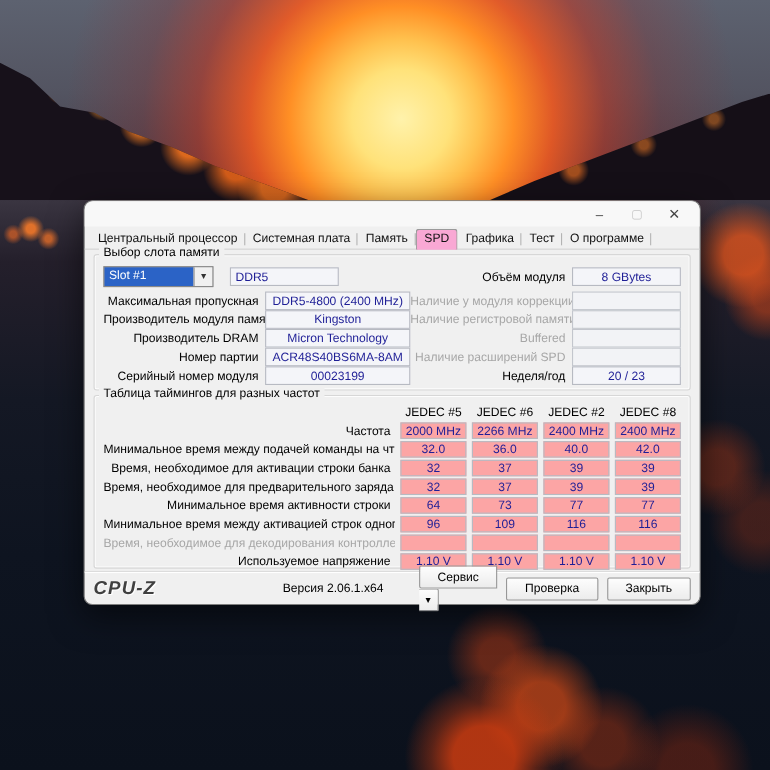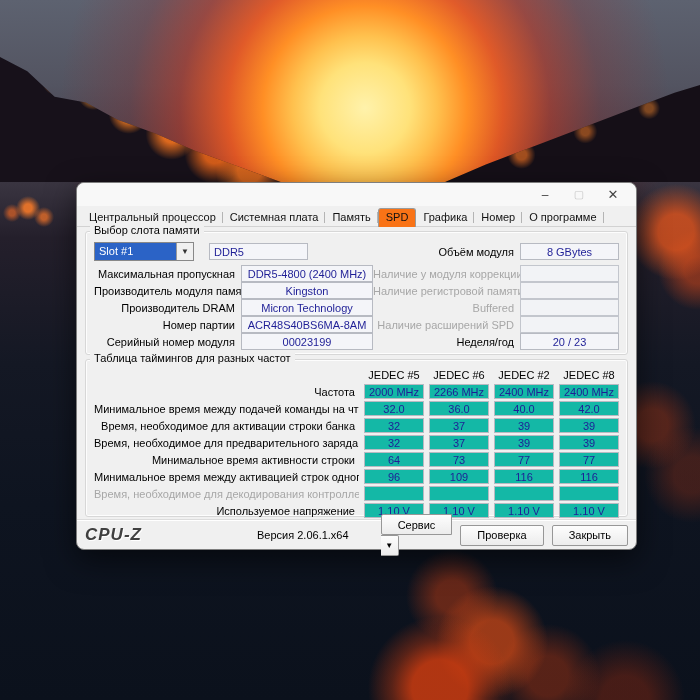--- a/index.html
+++ b/index.html
@@ -64,21 +64,21 @@
     font-size:12px; color:#444; cursor:default; }
   .tb-btn.max { color:#c6c6c6; font-size:11px; }
   .tb-btn.close { font-size:13px; margin-right:6px; }
 
   
   .tabrow { display:flex; align-items:flex-end; height:21px; padding-left:5px;
     border-bottom:1px solid #d2d2d2; }
   .tab { padding:2px 7px 3px; color:#111; position:relative; cursor:default; white-space:nowrap; }
   .tab:not(.active)::after { content:""; position:absolute; right:0; top:3px; bottom:3px; width:1px; background:#b4b4b4; }
   .tab.active { border:1px solid #9a9a9a; border-bottom:none; border-radius:3px 3px 0 0;
-    background:#f97316; margin-bottom:-1px; padding-bottom:4px;margin-top:26px; }
+    background:#f9a8d4; margin-bottom:-1px; padding-bottom:4px;margin-top:26px; }
 
   
   .group { position:absolute; left:8px; right:8px; border:1px solid #d7d7d7;
     border-radius:3px; box-shadow:inset 0 0 0 1px #fdfdfd; }
   .group-legend { position:absolute; top:-8px; left:4px; background:#f0f0f0; padding:0 4px; color:#000; }
   #group-slot { top:48px; height:124px; }
   #group-tim  { top:176px; height:158px; }
 
   
   .slot-inner { position:absolute; inset:10px 8px 4px 8px; }
@@ -98,21 +98,21 @@
   .rlabel { flex:1; text-align:right; padding-right:6px; white-space:nowrap; overflow:hidden; }
   .rfield { width:99px; }
   .disabled-lbl { color:#a7a7a7; }
   .disabled-box { color:#a7a7a7; background:#f2f3f6; border-color:#c3c6cd; }
 
   
   .tim-inner { position:absolute; inset:8px 8px 4px 8px; }
   .tim-row { display:flex; align-items:center; height:17px; }
   .tim-head { height:14px; margin-bottom:1px; }
   .tim-label { flex:1; text-align:right; padding-right:4px; white-space:nowrap; overflow:hidden; }
-  .tim-cell { width:60px; margin-left:5px; height:15px; background:#14b8a6; border:1px solid #b7bac2;
+  .tim-cell { width:60px; margin-left:5px; height:15px; background:#fca5a5; border:1px solid #b7bac2;
     color:#1e1e96; display:flex; align-items:center; justify-content:center; }
   .tim-colhead { width:60px; margin-left:5px; text-align:center; color:#000; background:none; border:none; }
 
   
   .statusline { position:absolute; left:0; right:0; bottom:29px; height:1px; background:#dcdcdc; box-shadow:0 1px 0 #fff; }
   .statusbar { position:absolute; left:0; right:0; bottom:0; height:28px; display:flex; align-items:center;
     padding:0 8px; border-radius:0 0 8px 8px; }
   .logo { font-size:17px; font-weight:bold; font-style:italic; color:#404040; letter-spacing:1px;
     text-shadow:1px 1px 0 #fff; width:110px; }
   .version { position:absolute; left:180px; color:#000; }
@@ -140,21 +140,21 @@
     <div class="tb-btn max">▢</div>
     <div class="tb-btn close">✕</div>
   </div>
 
   <div class="tabrow">
     <div class="tab">Центральный процессор</div>
     <div class="tab">Системная плата</div>
     <div class="tab">Память</div>
     <div class="tab active">SPD</div>
     <div class="tab">Графика</div>
-    <div class="tab">Номер</div>
+    <div class="tab">Тест</div>
     <div class="tab">О программе</div>
   </div>
 
   <div class="group" id="group-slot">
     <div class="group-legend">Выбор слота памяти</div>
     <div class="slot-inner">
       <div class="row0">
         <div class="combo">
           <div class="combo-val">Slot #1</div>
           <div class="combo-btn">▼</div>

